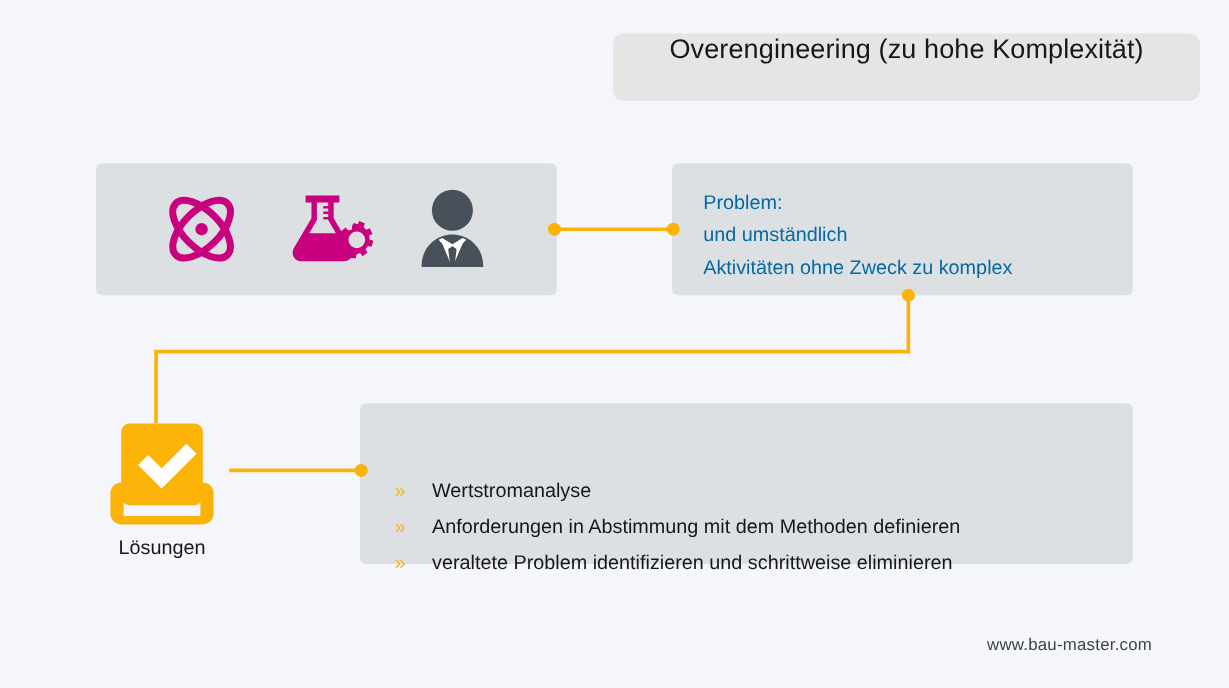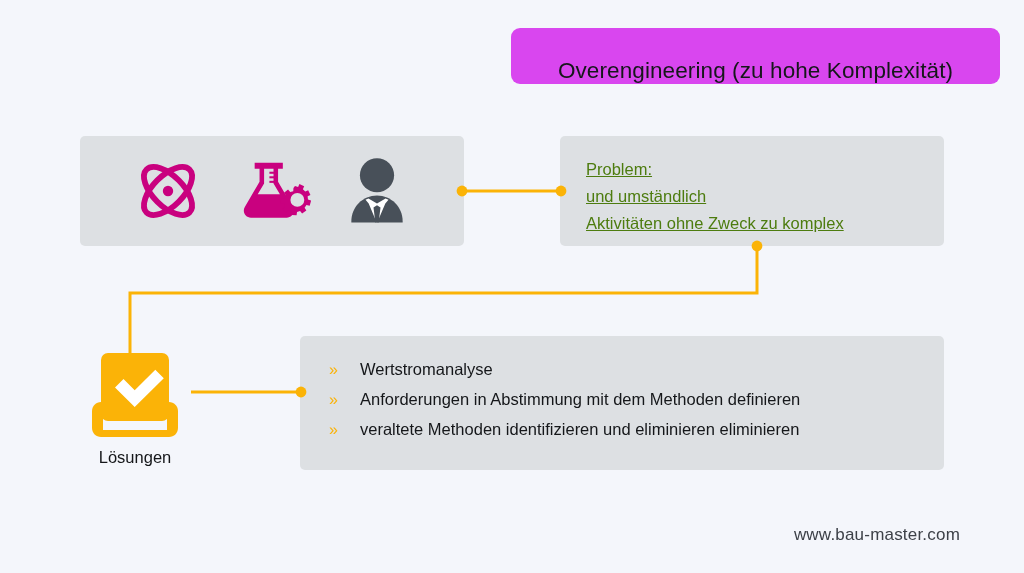--- a/index.html
+++ b/index.html
@@ -24,24 +24,24 @@
     height: 573px;
   }
 
   
   .title-card {
     position: absolute;
     left: 511px;
     top: 28px;
     width: 489px;
     height: 56px;
-    background: #d946ef;
+    background: #e5e5e5;
     border-radius: 9px;
     display: flex;
-    align-items: flex-end;
+    align-items: flex-start;
     justify-content: center;
     padding: 0 22px;
   }
   .title-text {
     font-size: 22.5px;
     font-weight: 400;
     color: #15171a;
     letter-spacing: 0.1px;
     white-space: nowrap;
   }
@@ -74,44 +74,43 @@
     top: 336px;
     width: 644px;
     height: 134px;
     padding: 24px 0 0 0;
   }
 
   
   .problem-text {
     font-size: 16.5px;
     line-height: 27px;
-    color: #4d7c0f;
+    color: #0369a1;
     font-weight: 400;
-    text-decoration: underline;
   }
   .problem-line { display: block; white-space: nowrap; }
 
   
   .sol-list { list-style: none; }
   .sol-item {
     display: flex;
     align-items: baseline;
     height: 30px;
     font-size: 16.5px;
     color: #15171a;
   }
   .sol-marker {
     width: 60px;
     padding-left: 29px;
     color: #fbb307;
     font-size: 16px;
     font-weight: 400;
     flex: none;
   }
-  .sol-label { white-space: nowrap; }
+  .sol-label { white-space: nowrap; margin-top: 40px; }
 
   
   .icon-slot {
     width: 86px;
     height: 86px;
     display: flex;
     align-items: center;
     justify-content: center;
   }
 
@@ -140,21 +139,21 @@
     font-size: 16.5px;
     color: #15171a;
     white-space: nowrap;
   }
 
   
   .footer-url {
     position: absolute;
     right: 64px;
     bottom: 28px;
-    font-size: 17px;
+    font-size: 14px;
     color: #3d4148;
     letter-spacing: 0.2px;
   }
 </style>
 </head>
 <body>
 
 <div class="stage">
 
   <div class="title-card">
@@ -216,21 +215,21 @@
       <li class="sol-item">
         <span class="sol-marker">»</span>
         <span class="sol-label">Wertstromanalyse</span>
       </li>
       <li class="sol-item">
         <span class="sol-marker">»</span>
         <span class="sol-label">Anforderungen in Abstimmung mit dem Methoden definieren</span>
       </li>
       <li class="sol-item">
         <span class="sol-marker">»</span>
-        <span class="sol-label">veraltete Methoden identifizieren und eliminieren eliminieren</span>
+        <span class="sol-label">veraltete Problem identifizieren und schrittweise eliminieren</span>
       </li>
     </ul>
   </div>
 
   <svg class="connector-layer" viewBox="0 0 1024 573">
     <g stroke="#fbb307" stroke-width="3" fill="none">
 
       <line x1="463" y1="191" x2="561" y2="191"></line>
 
       <path d="M757 246 L757 293 L130 293 L130 353"></path>

